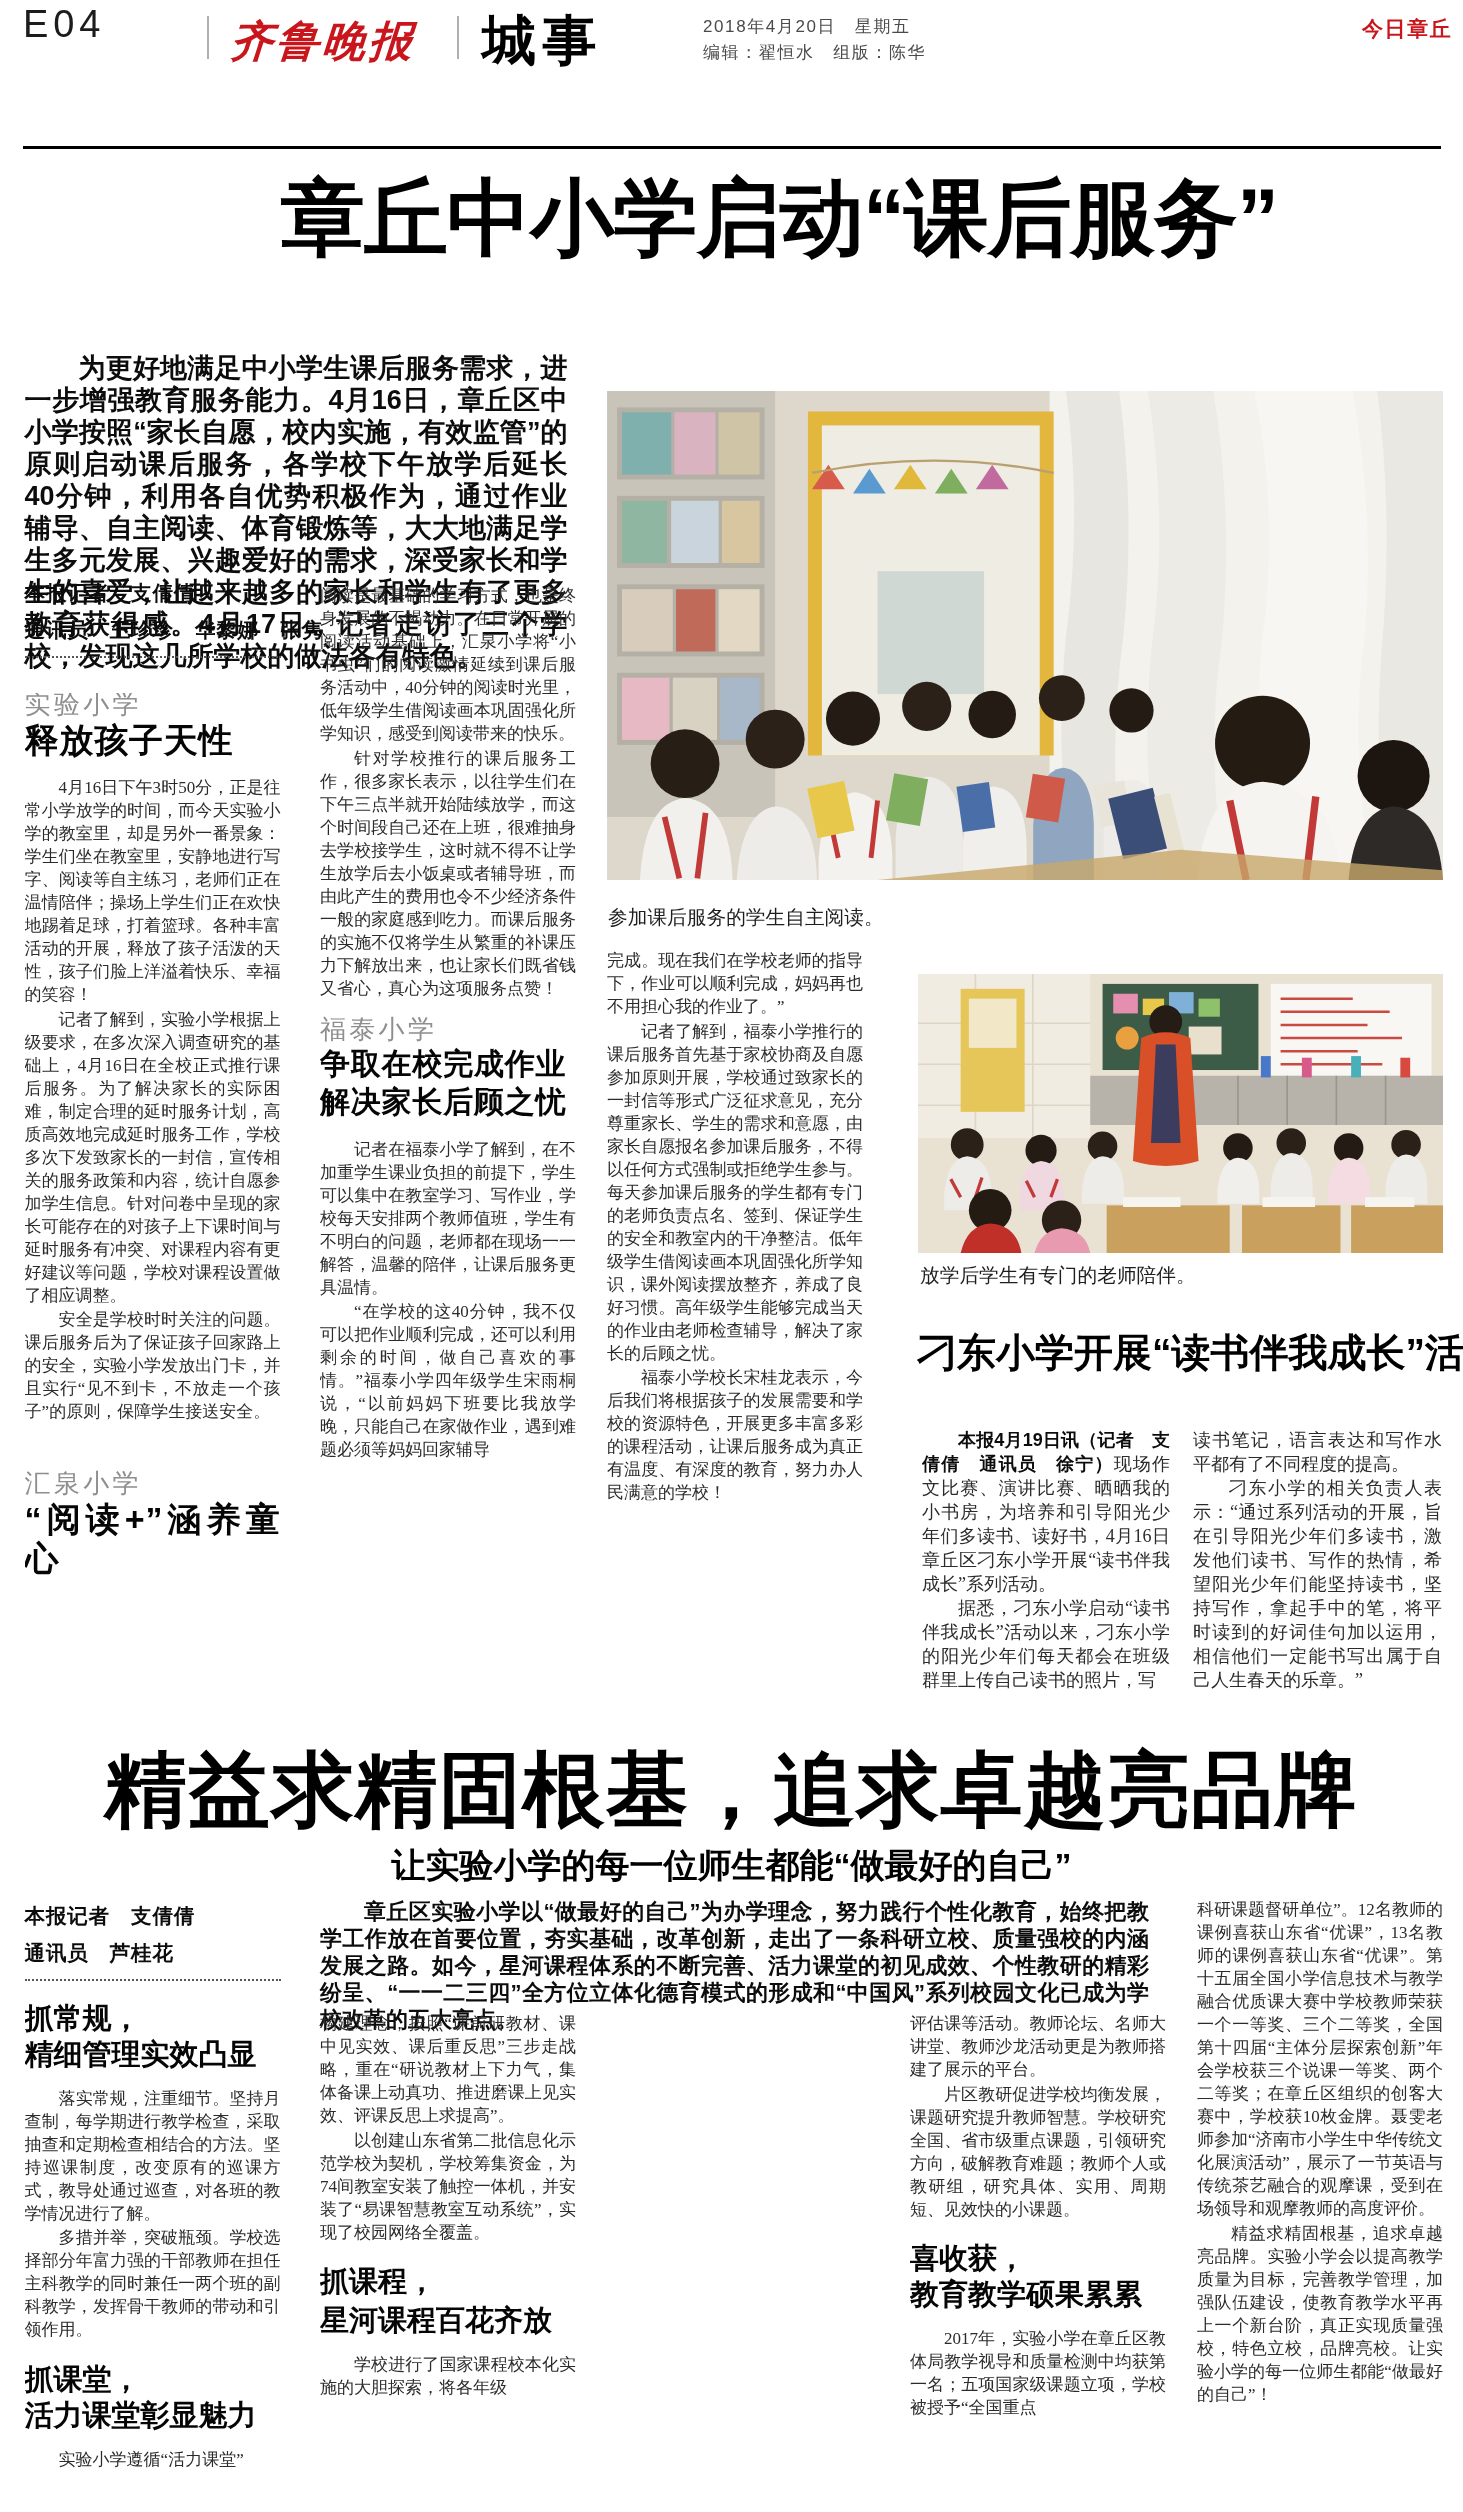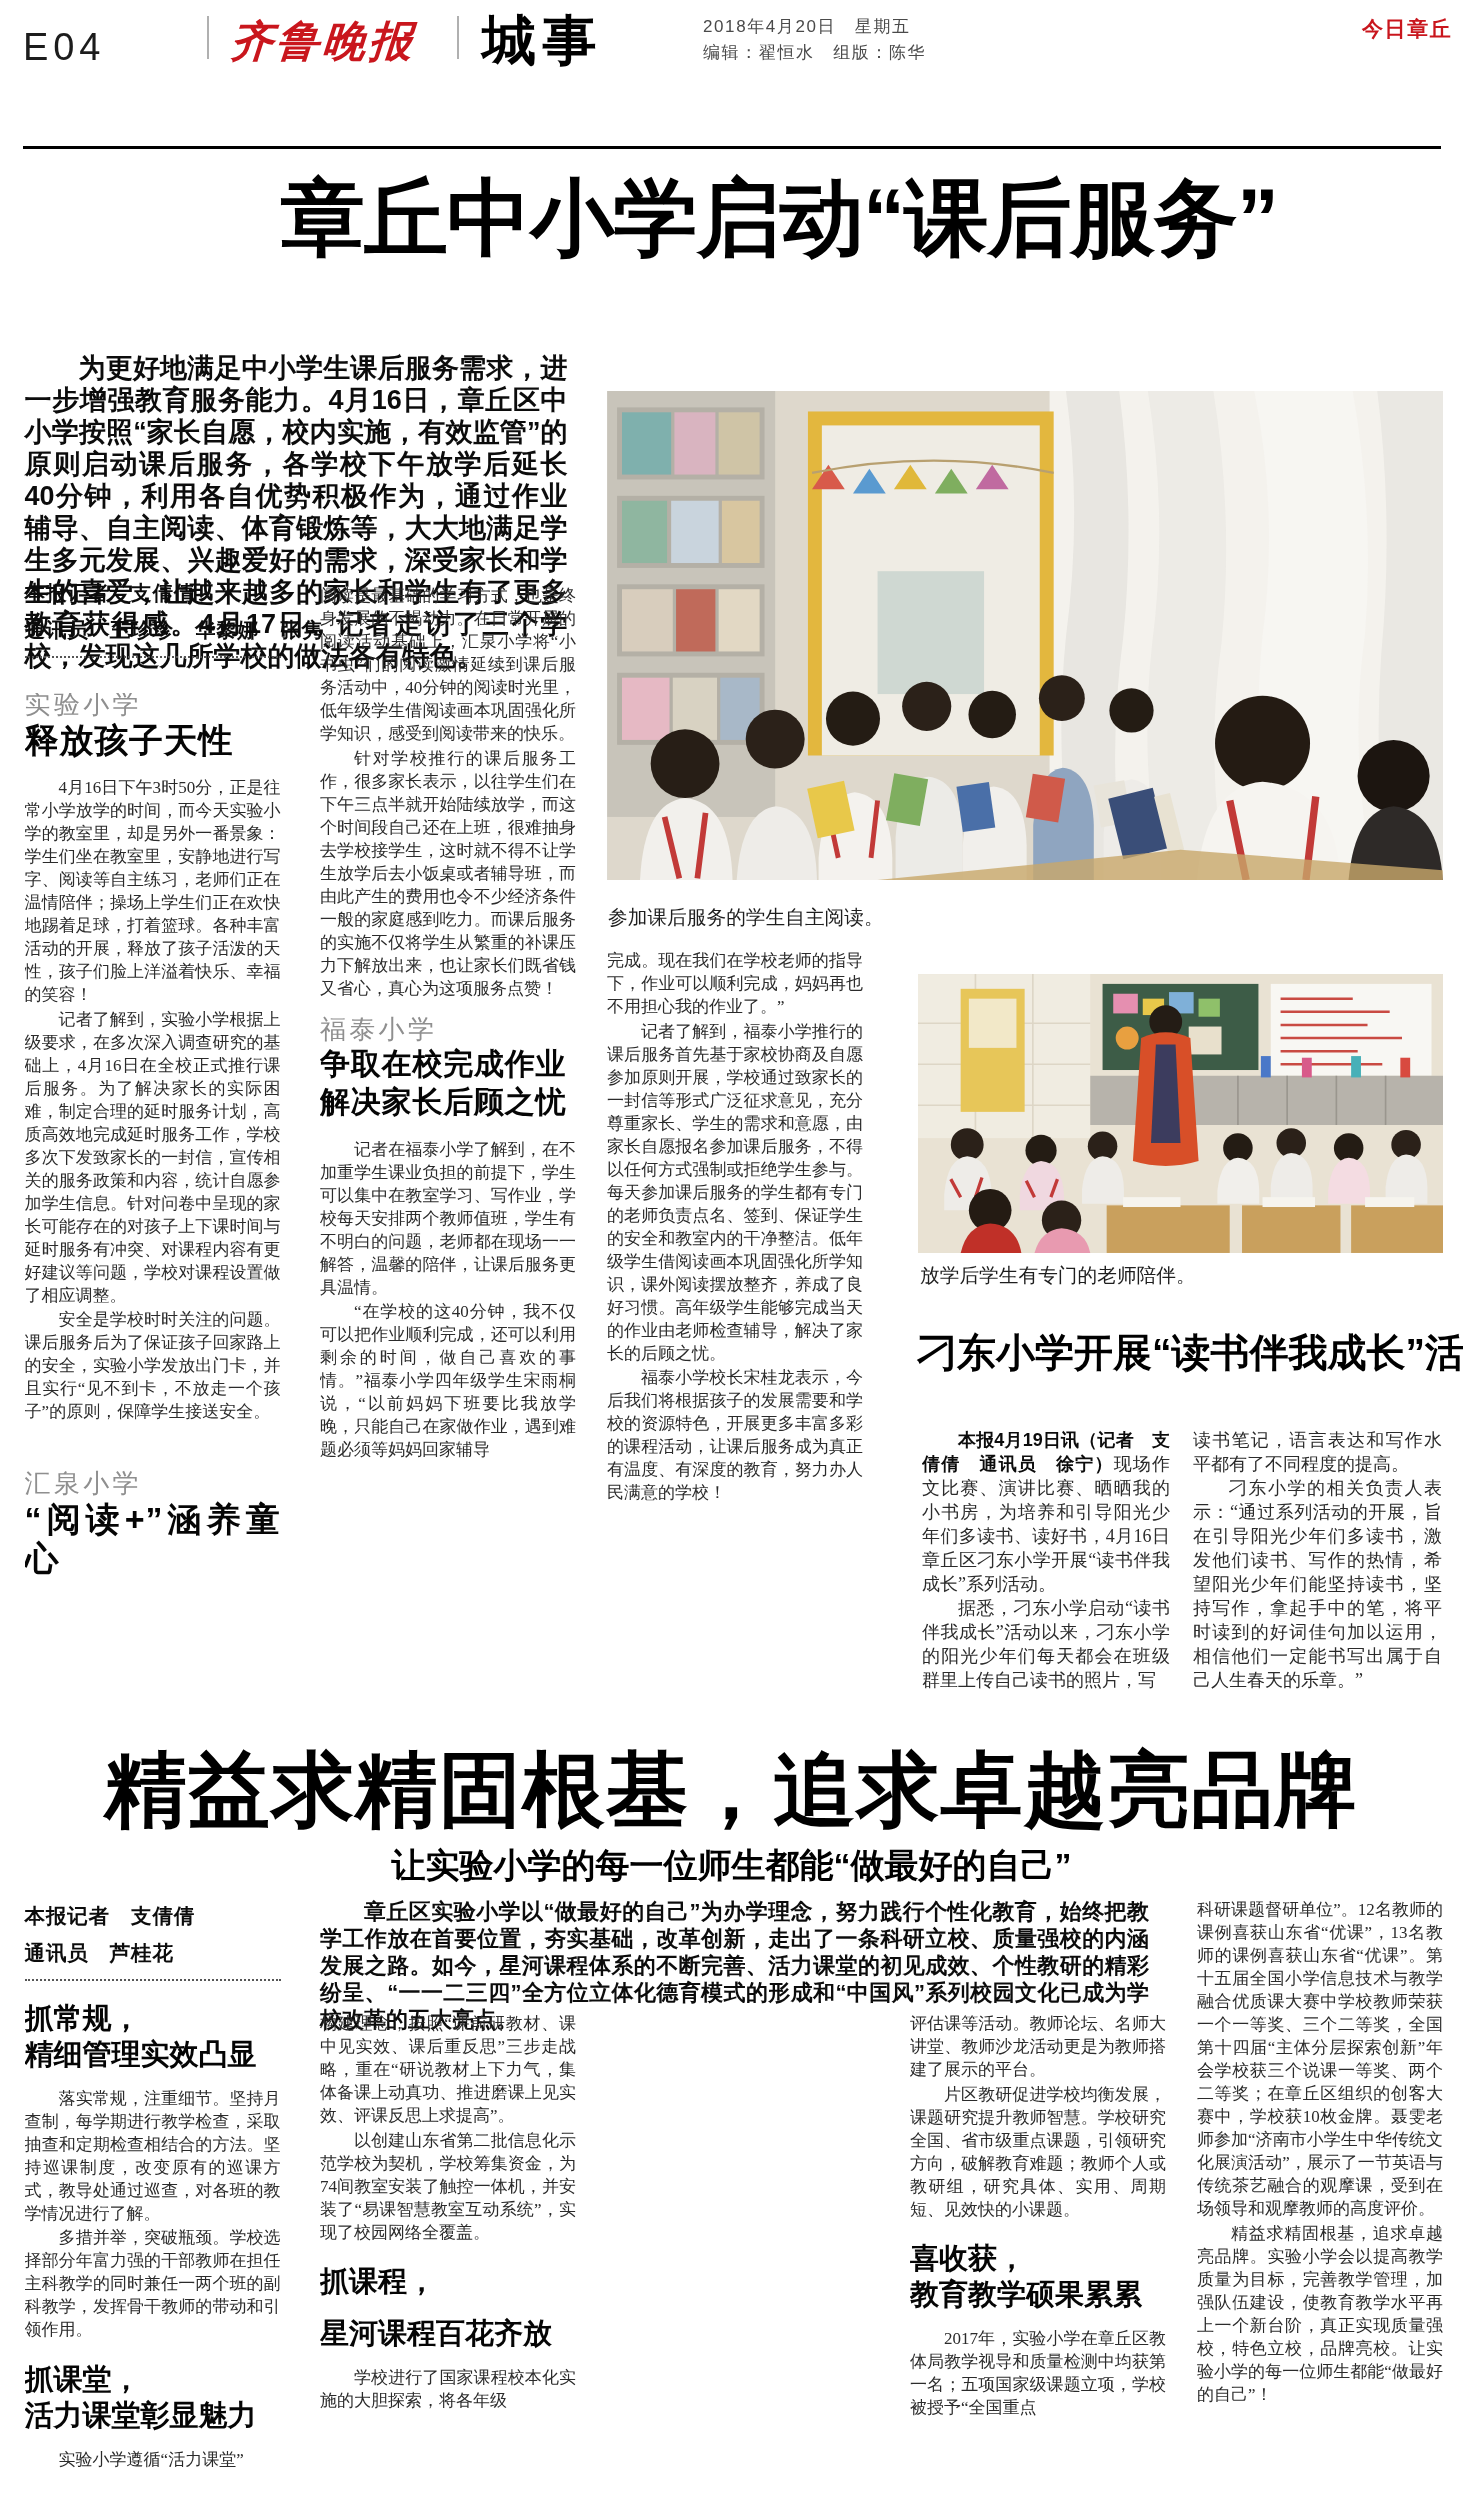--- a/index.html
+++ b/index.html
@@ -49,21 +49,21 @@
   .sub2{width:100%;text-align:center;font-size:34px;font-weight:bold;color:#000;}
   .intro2{font-size:22px;line-height:27px;font-weight:bold;color:#0c0c0c;text-align:justify;}
   .bsubhead{font-family:"Liberation Sans",sans-serif;font-size:29px;line-height:36px;
             font-weight:bold;color:#050505;margin:19.7px 0 14.8px 0;}
 </style>
 </head>
 <body>
 
 <div id="page">
 
-  <div class="abs pageno" style="left:23px;top:26px;">E04</div>
+  <div class="abs pageno" style="left:23px;top:3px;">E04</div>
   <div class="abs vline" style="left:207px;top:16.4px;height:43px;"></div>
   <div class="abs brand" style="left:230px;top:13px;">齐鲁晚报</div>
   <div class="abs vline" style="left:457px;top:16.4px;height:43px;"></div>
   <div class="abs secname" style="left:482px;top:4.9px;">城事</div>
   <div class="abs hmeta" style="left:703px;top:14.8px;">2018年4月20日　星期五</div>
   <div class="abs hmeta" style="left:703px;top:41px;">编辑：翟恒水　组版：陈华</div>
   <div class="abs todaytag" style="left:1362px;top:14.8px;">今日章丘</div>
   <div class="abs rule" style="left:23px;top:146px;width:1418px;height:2.5px;"></div>
 
   <div class="abs h1" style="left:0;top:162px;padding-left:48px;">章丘中小学启动“课后服务”</div>
@@ -305,21 +305,21 @@
     <p>落实常规，注重细节。坚持月查制，每学期进行教学检查，采取抽查和定期检查相结合的方法。坚持巡课制度，改变原有的巡课方式，教导处通过巡查，对各班的教学情况进行了解。</p>
     <p>多措并举，突破瓶颈。学校选择部分年富力强的干部教师在担任主科教学的同时兼任一两个班的副科教学，发挥骨干教师的带动和引领作用。</p>
     <div class="bsubhead" style="margin-bottom:0;">抓课堂，</div>
     <div class="bsubhead" style="margin-top:0;">活力课堂彰显魅力</div>
     <p>实验小学遵循“活力课堂”</p>
   </div>
 
   <div class="abs bodycol" style="left:320px;top:2012px;width:256px;height:500px;">
     <p class="noind">构建理念，按照“课前研教材、课中见实效、课后重反思”三步走战略，重在“研说教材上下力气，集体备课上动真功、推进磨课上见实效、评课反思上求提高”。</p>
     <p>以创建山东省第二批信息化示范学校为契机，学校筹集资金，为74间教室安装了触控一体机，并安装了“易课智慧教室互动系统”，实现了校园网络全覆盖。</p>
-    <div class="bsubhead" style="margin-bottom:16px;">抓课程，</div>
+    <div class="bsubhead" style="margin-bottom:3px;">抓课程，</div>
     <div class="bsubhead" style="margin-top:0;">星河课程百花齐放</div>
     <p>学校进行了国家课程校本化实施的大胆探索，将各年级</p>
   </div>
 
 
   <div class="abs bodycol" style="left:910px;top:2012px;width:256px;height:500px;">
     <p class="noind">评估课等活动。教师论坛、名师大讲堂、教师沙龙活动更是为教师搭建了展示的平台。</p>
     <p>片区教研促进学校均衡发展，课题研究提升教师智慧。学校研究全国、省市级重点课题，引领研究方向，破解教育难题；教师个人或教研组，研究具体、实用、周期短、见效快的小课题。</p>
     <div class="bsubhead" style="margin-bottom:0;">喜收获，</div>
     <div class="bsubhead" style="margin-top:0;">教育教学硕果累累</div>

